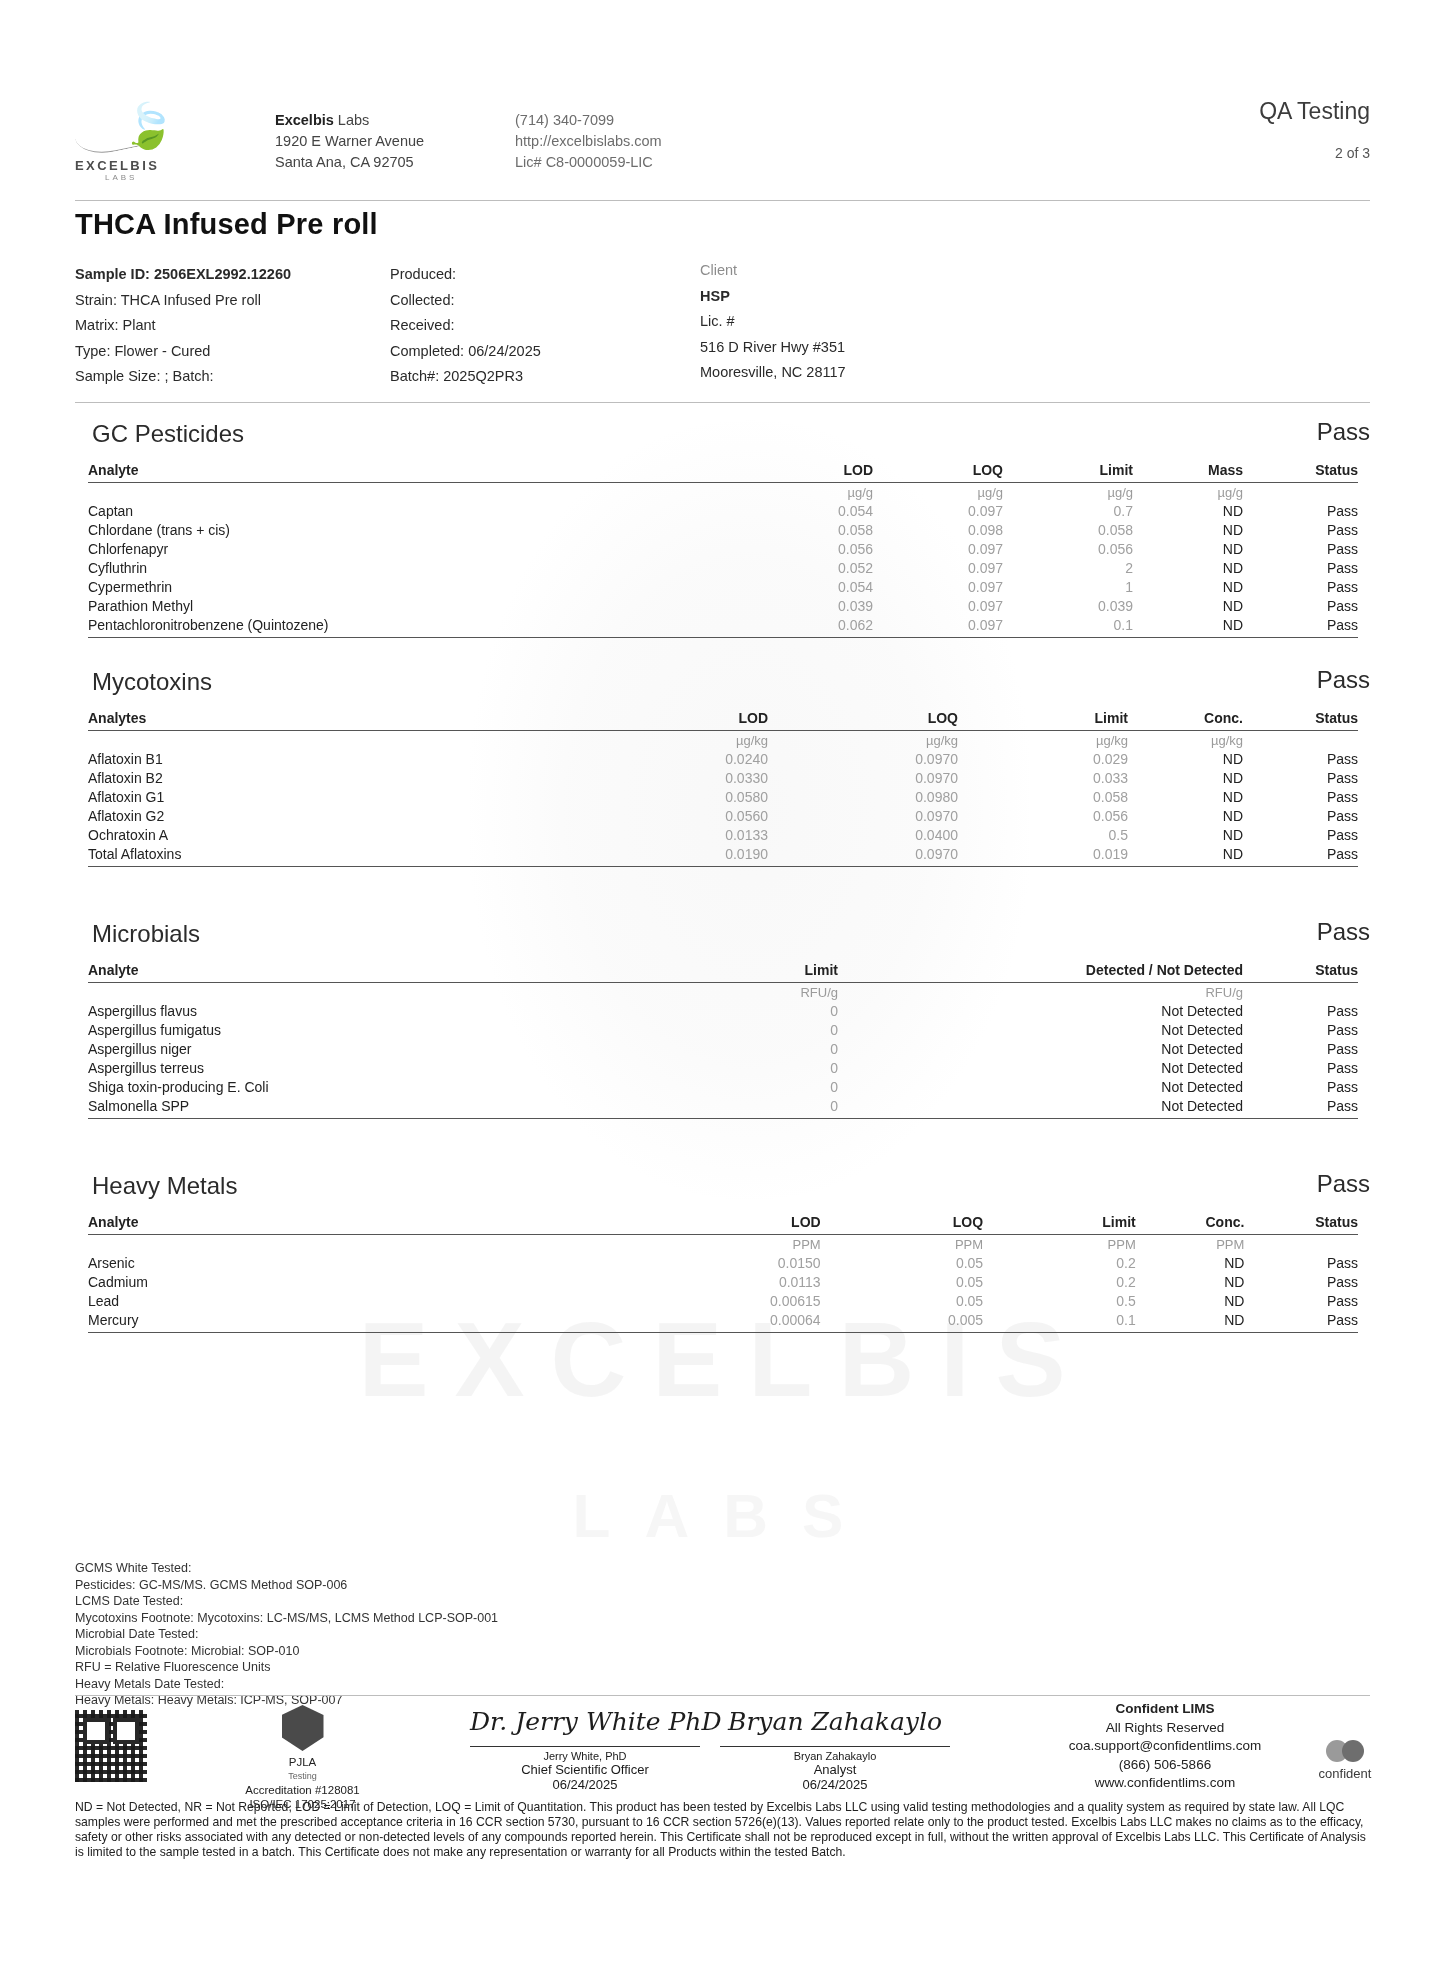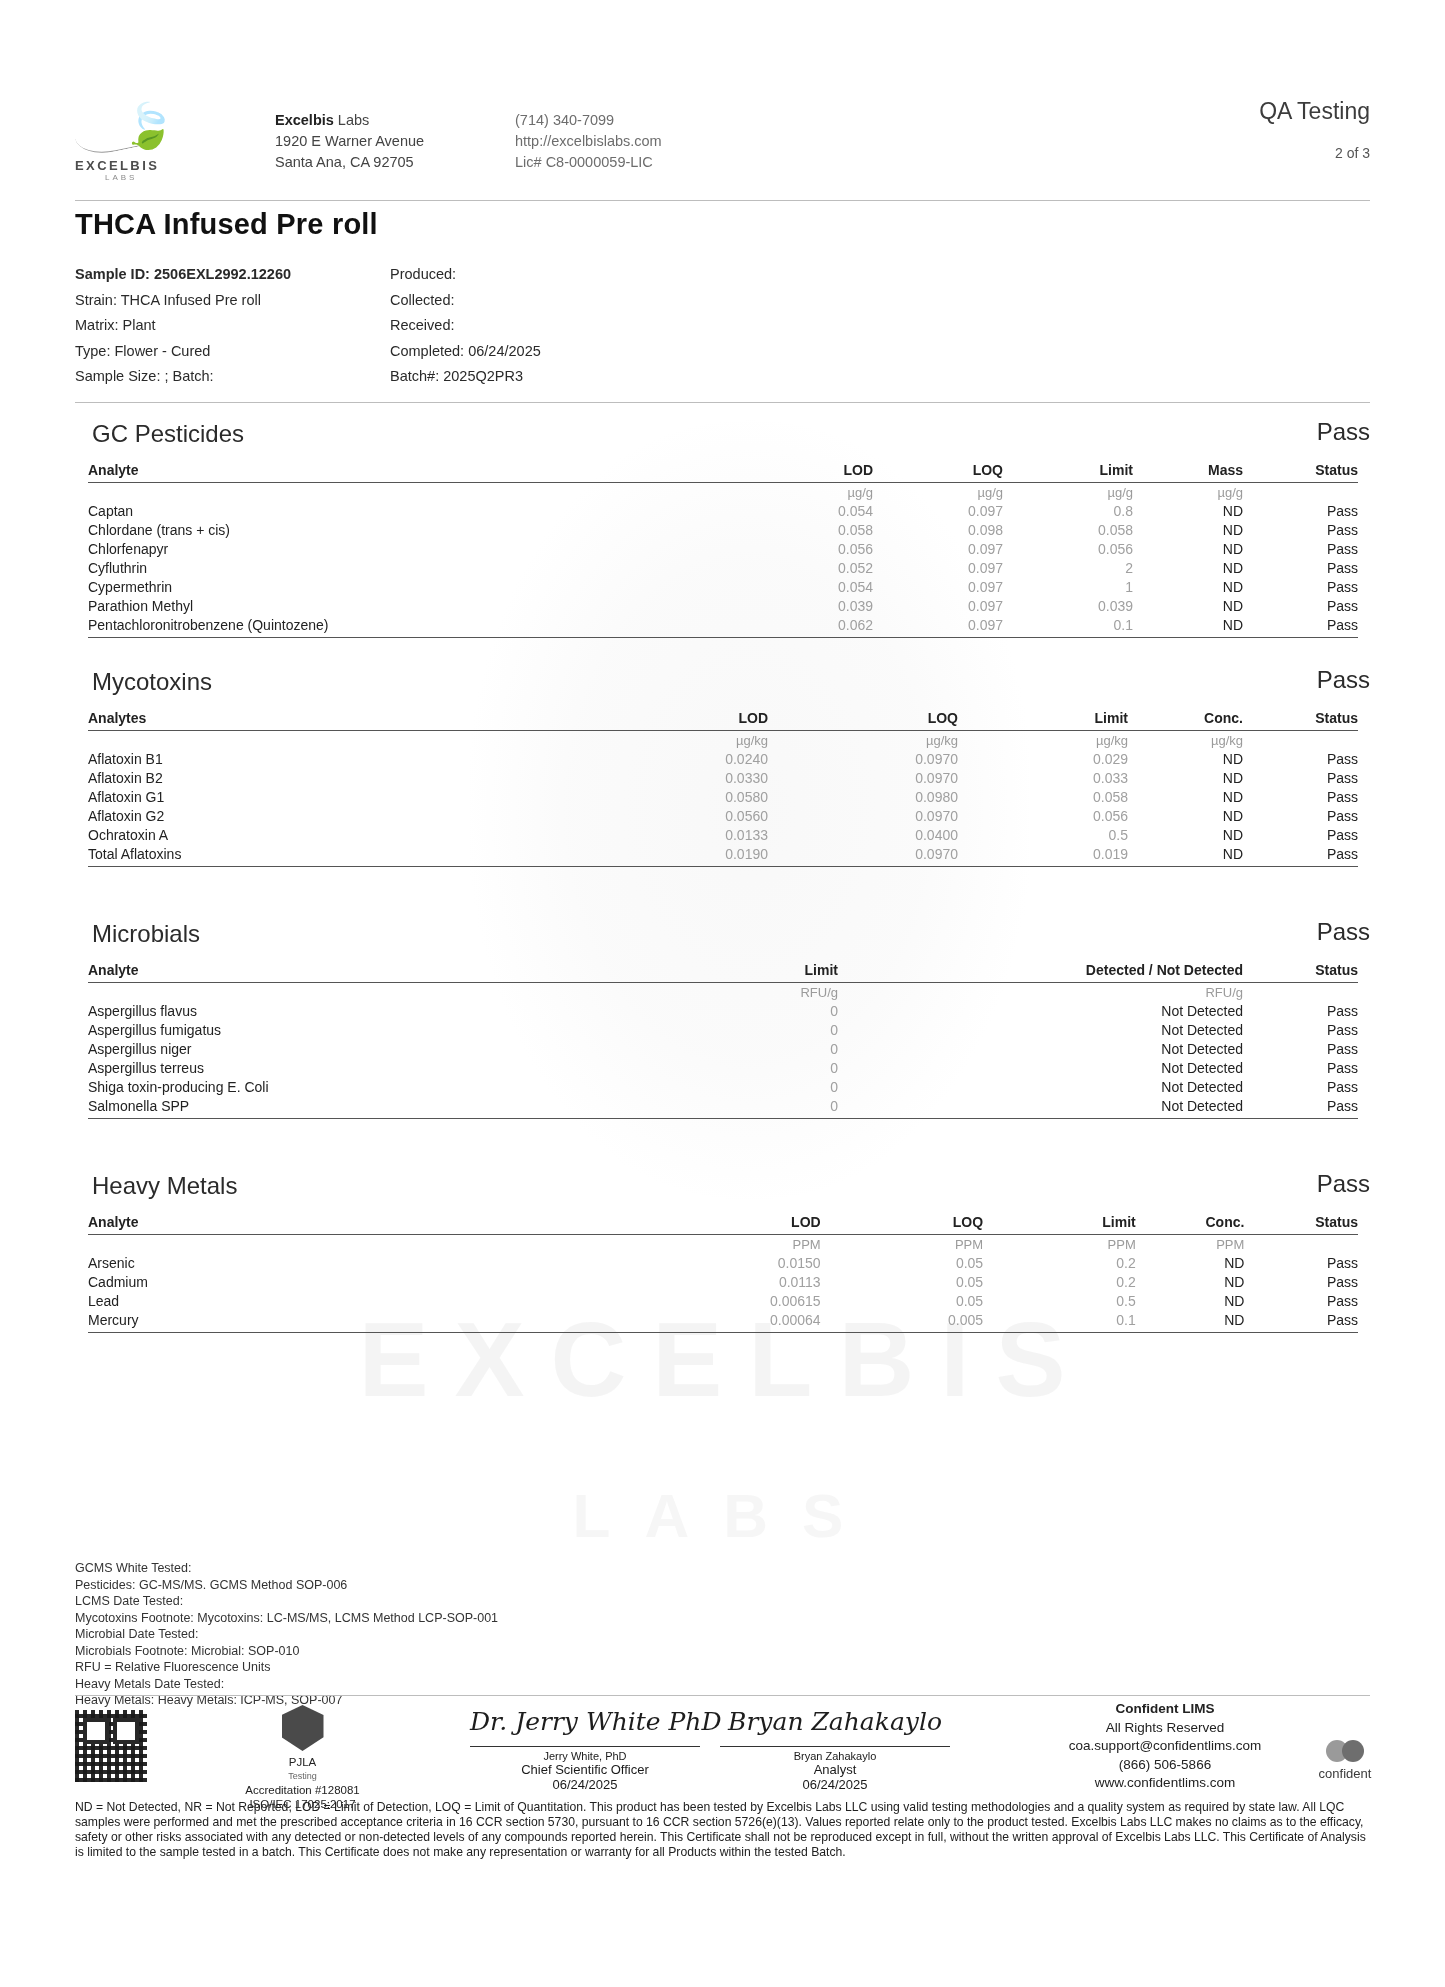--- a/index.html
+++ b/index.html
@@ -140,20 +140,27 @@
     </div>
 
     <div class="meta2">
       <div><span>Produced:</span><span></span></div>
       <div><span>Collected:</span><span></span></div>
       <div><span>Received:</span><span></span></div>
       <div><span>Completed: </span><span>06/24/2025</span></div>
       <div><span>Batch#: </span><span>2025Q2PR3</span></div>
     </div>
 
+    <div class="meta3">
+      <div class="cl">Client</div>
+      <div class="bold">HSP</div>
+      <div>Lic. #</div>
+      <div>516 D River Hwy #351</div>
+      <div>Mooresville, NC 28117</div>
+    </div>
 
     <div class="rule" style="top:402px"></div>
 
     <div class="sect-title" style="left:92px;top:420px">GC Pesticides</div>
     <div class="sect-pass" style="top:418px">Pass</div>
     <table class="t" style="left:88px;top:462px;width:1270px">
       <thead>
         <tr>
           <th class="l" style="width:640px">Analyte</th>
           <th style="width:145px">LOD</th>
@@ -169,21 +176,21 @@
           <td class="r">µg/g</td>
           <td class="r">µg/g</td>
           <td class="r">µg/g</td>
           <td class="r">µg/g</td>
           <td class="r"></td>
         </tr>
         <tr>
             <td class="l">Captan</td>
             <td class="r dim">0.054</td>
             <td class="r dim">0.097</td>
-            <td class="r dim">0.8</td>
+            <td class="r dim">0.7</td>
             <td class="r">ND</td>
             <td class="r">Pass</td>
           </tr>
         <tr>
             <td class="l">Chlordane (trans + cis)</td>
             <td class="r dim">0.058</td>
             <td class="r dim">0.098</td>
             <td class="r dim">0.058</td>
             <td class="r">ND</td>
             <td class="r">Pass</td>

